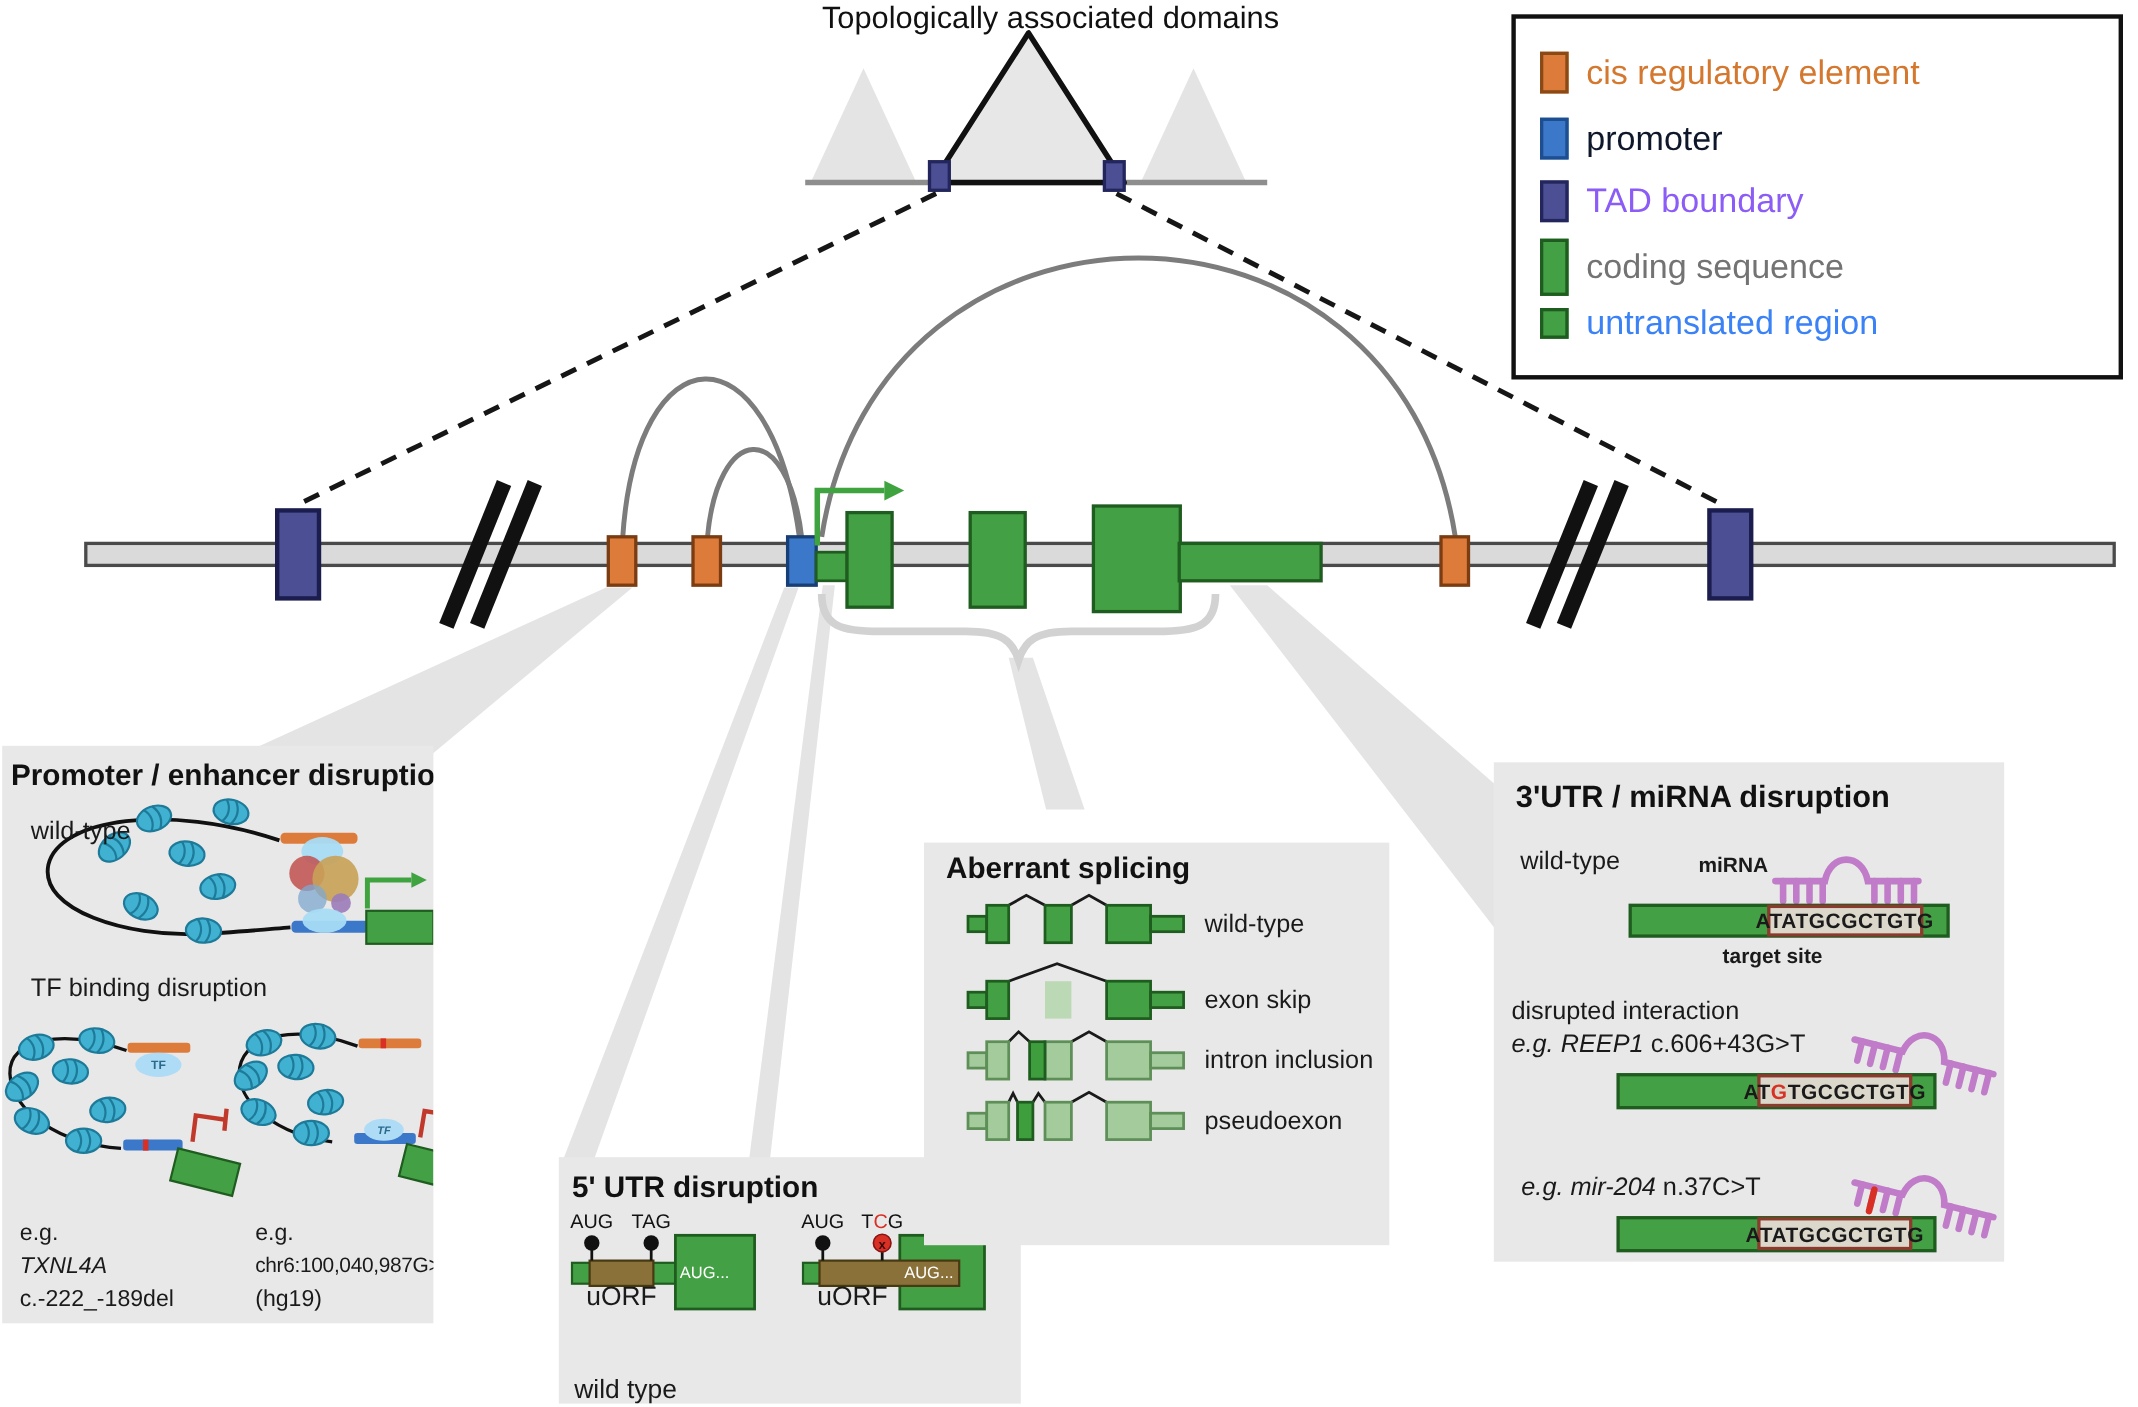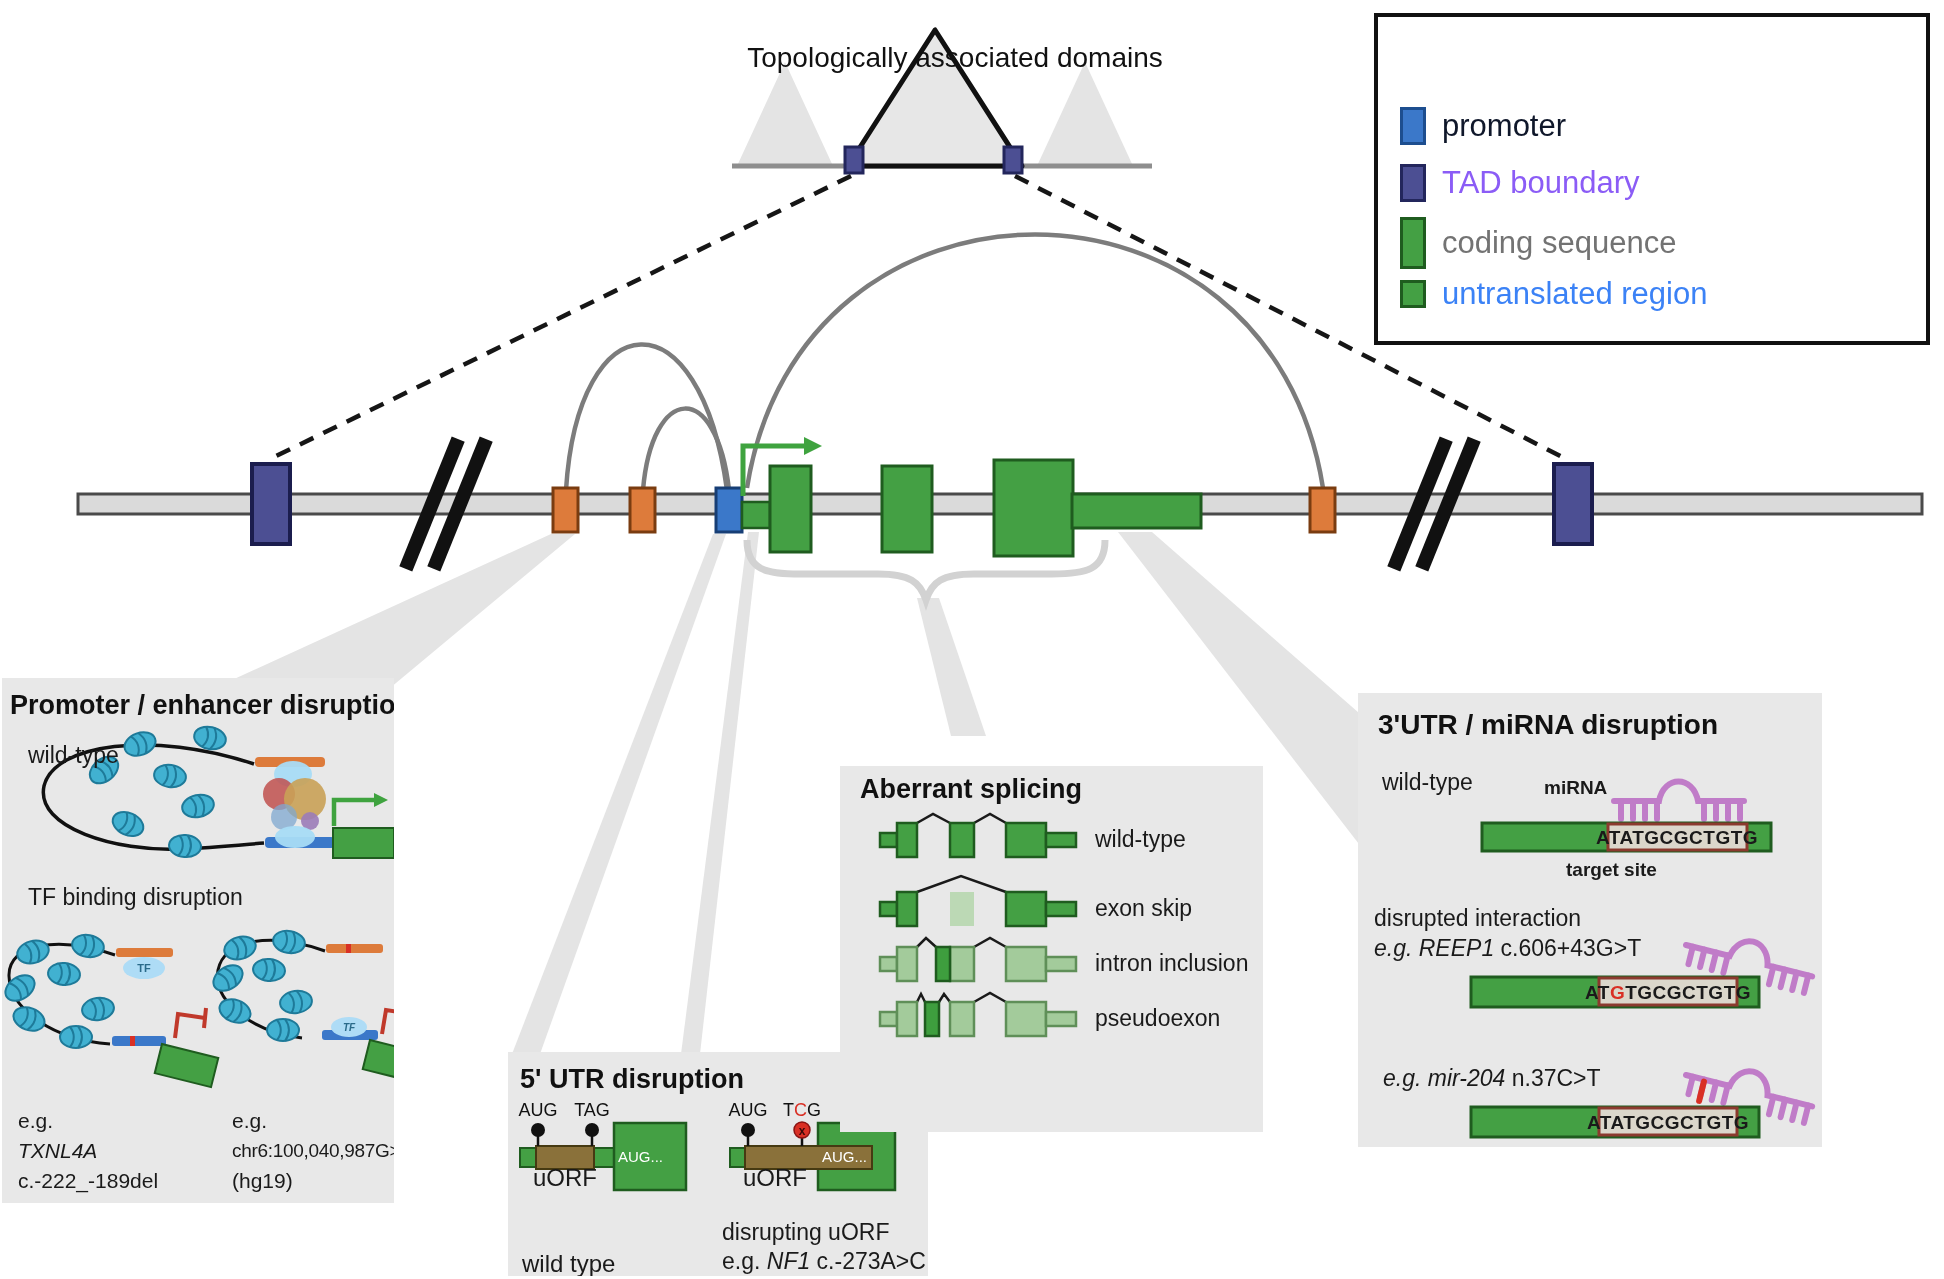--- a/index.html
+++ b/index.html
@@ -8,21 +8,21 @@
   svg{display:block;}
   .panel{position:absolute;background:#e8e8e8;}
   .panel-title{font-weight:700;font-size:27px;color:#111;white-space:nowrap;}
   .lbl{font-size:23px;color:#1a1a1a;white-space:nowrap;}
   .lbl-sm{font-size:19px;font-weight:700;color:#1a1a1a;white-space:nowrap;}
   .cap{font-size:24px;color:#1a1a1a;white-space:nowrap;margin-top:36px;}
   .eg{font-size:21px;color:#1a1a1a;line-height:30px;white-space:nowrap;}
   .eg .it{font-style:italic;}
   .tight{font-size:19px;letter-spacing:-0.3px;}
   .it{font-style:italic;}
-  #main-title{left:700px;top:0px;width:510px;text-align:center;font-size:28px;color:#111;margin-top:42px;}
+  #main-title{left:700px;top:0px;width:510px;text-align:center;font-size:28px;color:#111;}
   
   #legend{left:1374px;top:13px;width:548px;height:324px;background:#fff;border:4px solid #111;}
   .legend-row{position:absolute;left:22px;display:flex;align-items:center;gap:16px;}
   .legend-label{font-size:31px;white-space:nowrap;}
   .sw{border-style:solid;border-width:3px;}
   
   .splab{position:absolute;left:255px;font-size:23px;color:#1a1a1a;white-space:nowrap;}
 </style>
 </head>
 <body>
@@ -91,20 +91,24 @@
       <rect x="770" y="466" width="41" height="86"></rect>
       <rect x="882" y="466" width="50" height="86"></rect>
       <rect x="994" y="460" width="79" height="96"></rect>
       <rect x="1072" y="494" width="129" height="34"></rect>
     </g>
   </svg>
 
   <div id="main-title" class="abs">Topologically associated domains</div>
 
   <div id="legend" class="abs">
+    <div class="legend-row" style="top:30px;height:38px">
+      <div class="sw" style="width:20px;height:32px;background:#dd7b3b;border-color:#8a4a15"></div>
+      <span class="legend-label" style="color:#d4782f">cis regulatory element</span>
+    </div>
     <div class="legend-row" style="top:90px;height:38px">
       <div class="sw" style="width:20px;height:32px;background:#3b78c9;border-color:#1d4e8f"></div>
       <span class="legend-label" style="color:#0f172a">promoter</span>
     </div>
     <div class="legend-row" style="top:147px;height:38px">
       <div class="sw" style="width:20px;height:32px;background:#4c4f93;border-color:#23265c"></div>
       <span class="legend-label" style="color:#8b5cf6">TAD boundary</span>
     </div>
     <div class="legend-row" style="top:200px;height:52px">
       <div class="sw" style="width:20px;height:46px;background:#44a044;border-color:#1f5c1f"></div>
@@ -249,24 +253,20 @@
           <circle cx="294" cy="78" r="8" fill="#d93025" stroke="#8a1414" stroke-width="1.5"></circle>
           <text x="294" y="83" text-anchor="middle" font-size="12" font-weight="700" fill="#3a0a0a">x</text>
         </g>
         <text x="240" y="64" text-anchor="middle" font-size="18" fill="#111">AUG</text>
         <text x="294" y="64" text-anchor="middle" font-size="18" fill="#111"><tspan>T</tspan><tspan fill="#d93025">C</tspan><tspan>G</tspan></text>
         <text x="267" y="134" text-anchor="middle" font-size="24" fill="#1a1a1a">uORF</text>
       </g>
     </svg>
     <div class="abs panel-title" style="left:12px;top:12px">5' UTR disruption</div>
     <div class="abs cap" style="left:14px;top:162px">wild type</div>
-    <div class="abs lbl" style="left:214px;top:166px;line-height:29px">
-      <div>disrupting uORF</div>
-      <div><span>e.g. </span><span class="it">NF1</span><span> c.-273A&gt;C</span></div>
-    </div>
   </div>
 
   <div class="panel" style="left:840px;top:766px;width:423px;height:366px">
     <svg class="abs" style="left:0;top:0" width="423" height="291" viewBox="0 0 423 291">
 
       <g>
         <path d="M 77 57 L 93 48 L 110 57 M 134 57 L 150 48 L 166 57" fill="none" stroke="#1a1a1a" stroke-width="2.5"></path>
         <g fill="#44a044" stroke="#1f5c1f" stroke-width="2.5">
           <rect x="40" y="67" width="17" height="14"></rect>
           <rect x="57" y="57" width="20" height="34"></rect>

